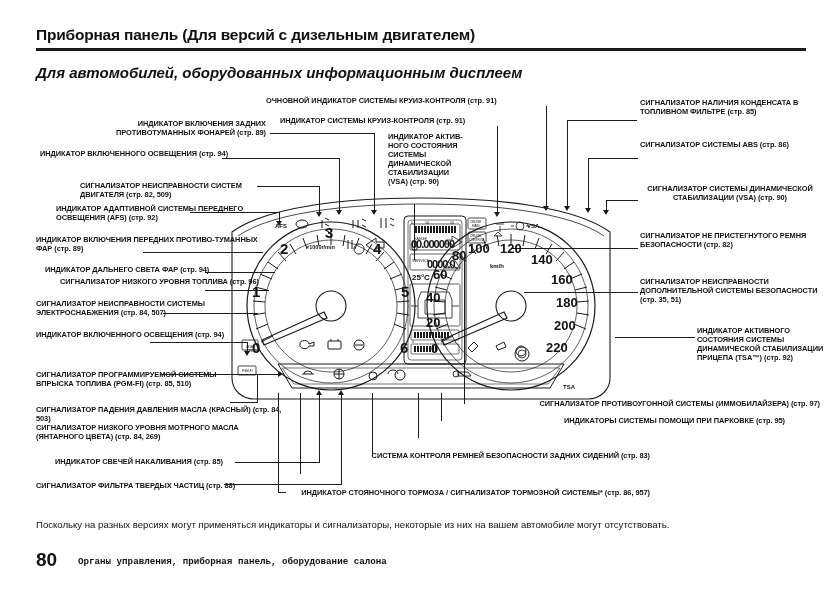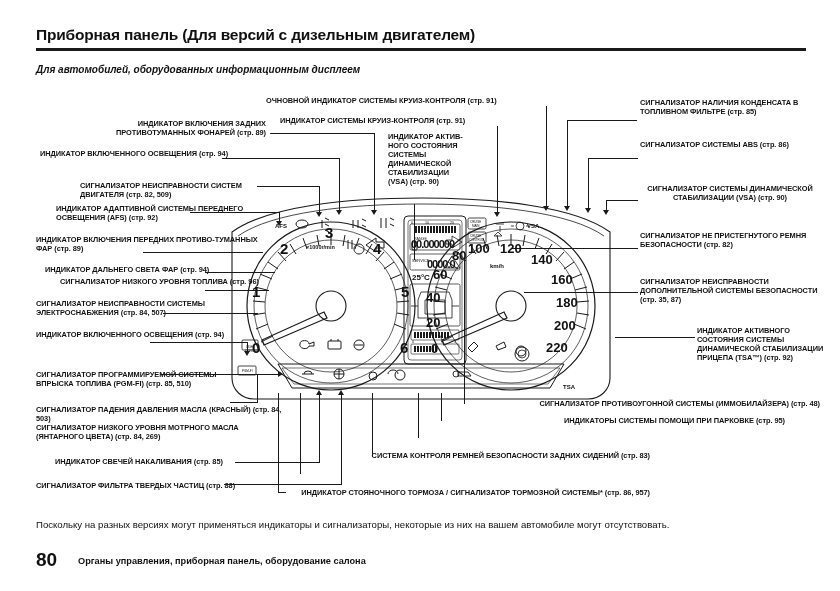--- a/index.html
+++ b/index.html
@@ -18,21 +18,21 @@
     position:absolute;left:36px;top:26px;width:770px;
     font-size:15.5px;font-weight:bold;letter-spacing:-0.2px;
     color:#111;
   }
   .rule{
     position:absolute;left:36px;top:48px;width:770px;height:3px;
     background:#1a1a1a;
   }
   .subtitle{
     position:absolute;left:36px;top:64px;width:600px;
-    font-size:10px;font-weight:bold;font-style:italic;color:#111;
+    font-size:15px;font-weight:bold;font-style:italic;color:#111;
   }
 
   
   .lbl{
     position:absolute;
     font-size:7.4px;
     font-weight:bold;
     line-height:8.9px;
     color:#111;
     letter-spacing:-0.05px;
@@ -66,21 +66,21 @@
   .note{
     position:absolute;left:36px;top:518px;width:780px;
     font-size:9.6px;color:#111;line-height:13px;
   }
   .pagenum{
     position:absolute;left:36px;top:549px;
     font-size:19px;font-weight:bold;color:#111;
   }
   .footer{
     position:absolute;left:78px;top:556px;
-    font-size:9.2px;font-weight:bold;color:#111;
+    font-size:9.2px;font-weight:bold;color:#111;font-family:Liberation Mono, monospace;
   }
 </style>
 </head>
 <body>
 
 <div class="page">
 
   <div class="title">Приборная панель (Для версий с дизельным двигателем)</div>
   <div class="rule"></div>
   <div class="subtitle">Для автомобилей, оборудованных информационным дисплеем</div>
@@ -101,24 +101,24 @@
   <div class="lbl l" style="left:36px;top:482px;width:220px;">СИГНАЛИЗАТОР ФИЛЬТРА ТВЕРДЫХ ЧАСТИЦ (стр. 88)</div>
 
   <div class="lbl l" style="left:266px;top:97px;width:330px;">ОЧНОВНОЙ ИНДИКАТОР СИСТЕМЫ КРУИЗ-КОНТРОЛЯ (стр. 91)</div>
   <div class="lbl l" style="left:280px;top:117px;width:300px;">ИНДИКАТОР СИСТЕМЫ КРУИЗ-КОНТРОЛЯ (стр. 91)</div>
   <div class="lbl l" style="left:388px;top:133px;width:76px;">ИНДИКАТОР АКТИВ-НОГО СОСТОЯНИЯ СИСТЕМЫ ДИНАМИЧЕСКОЙ СТАБИЛИЗАЦИИ (VSA) (стр. 90)</div>
 
   <div class="lbl l" style="left:640px;top:99px;width:180px;">СИГНАЛИЗАТОР НАЛИЧИЯ КОНДЕНСАТА В ТОПЛИВНОМ ФИЛЬТРЕ (стр. 85)</div>
   <div class="lbl l" style="left:640px;top:141px;width:180px;">СИГНАЛИЗАТОР СИСТЕМЫ ABS (стр. 86)</div>
   <div class="lbl l" style="left:640px;top:185px;width:180px;text-align:center;">СИГНАЛИЗАТОР СИСТЕМЫ ДИНАМИЧЕСКОЙ СТАБИЛИЗАЦИИ (VSA) (стр. 90)</div>
   <div class="lbl l" style="left:640px;top:232px;width:170px;">СИГНАЛИЗАТОР НЕ ПРИСТЕГНУТОГО РЕМНЯ БЕЗОПАСНОСТИ (стр. 82)</div>
-  <div class="lbl l" style="left:640px;top:278px;width:185px;">СИГНАЛИЗАТОР НЕИСПРАВНОСТИ ДОПОЛНИТЕЛЬНОЙ СИСТЕМЫ БЕЗОПАСНОСТИ (стр. 35, 87)</div>
+  <div class="lbl l" style="left:640px;top:278px;width:185px;">СИГНАЛИЗАТОР НЕИСПРАВНОСТИ ДОПОЛНИТЕЛЬНОЙ СИСТЕМЫ БЕЗОПАСНОСТИ (стр. 35, 51)</div>
   <div class="lbl l" style="left:697px;top:327px;width:140px;">ИНДИКАТОР АКТИВНОГО СОСТОЯНИЯ СИСТЕМЫ ДИНАМИЧЕСКОЙ СТАБИЛИЗАЦИИ ПРИЦЕПА (TSA™) (стр. 92)</div>
 
-  <div class="lbl r" style="left:380px;top:400px;width:440px;">СИГНАЛИЗАТОР ПРОТИВОУГОННОЙ СИСТЕМЫ (ИММОБИЛАЙЗЕРА) (стр. 48)</div>
+  <div class="lbl r" style="left:380px;top:400px;width:440px;">СИГНАЛИЗАТОР ПРОТИВОУГОННОЙ СИСТЕМЫ (ИММОБИЛАЙЗЕРА) (стр. 97)</div>
   <div class="lbl r" style="left:380px;top:417px;width:405px;">ИНДИКАТОРЫ СИСТЕМЫ ПОМОЩИ ПРИ ПАРКОВКЕ (стр. 95)</div>
   <div class="lbl r" style="left:260px;top:452px;width:390px;">СИСТЕМА КОНТРОЛЯ РЕМНЕЙ БЕЗОПАСНОСТИ ЗАДНИХ СИДЕНИЙ (стр. 83)</div>
   <div class="lbl r" style="left:130px;top:489px;width:520px;">ИНДИКАТОР СТОЯНОЧНОГО ТОРМОЗА / СИГНАЛИЗАТОР ТОРМОЗНОЙ СИСТЕМЫ* (стр. 86, 957)</div>
 
   <div class="ln lnh" style="left:270px;top:133px;width:105px;"></div>
   <div class="ln lnv" style="left:374px;top:133px;height:79px;"></div>
   <div class="arw down" style="left:371px;top:210px;"></div>
 
   <div class="ln lnh" style="left:222px;top:158px;width:118px;"></div>
   <div class="ln lnv" style="left:339px;top:158px;height:54px;"></div>

